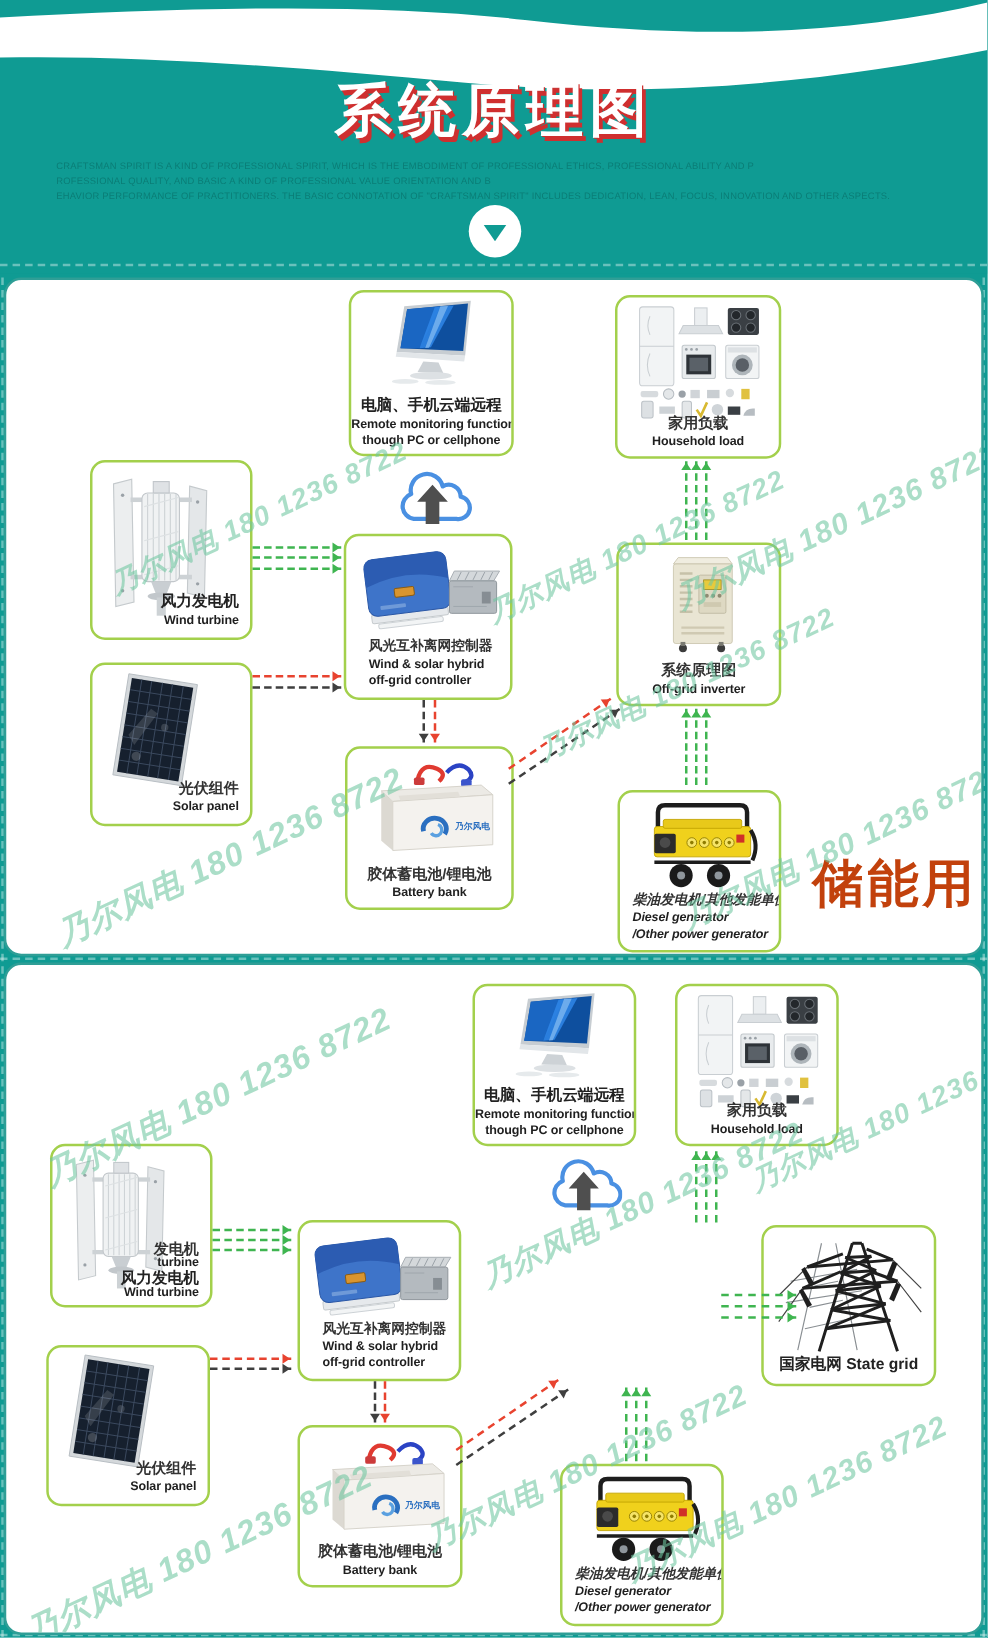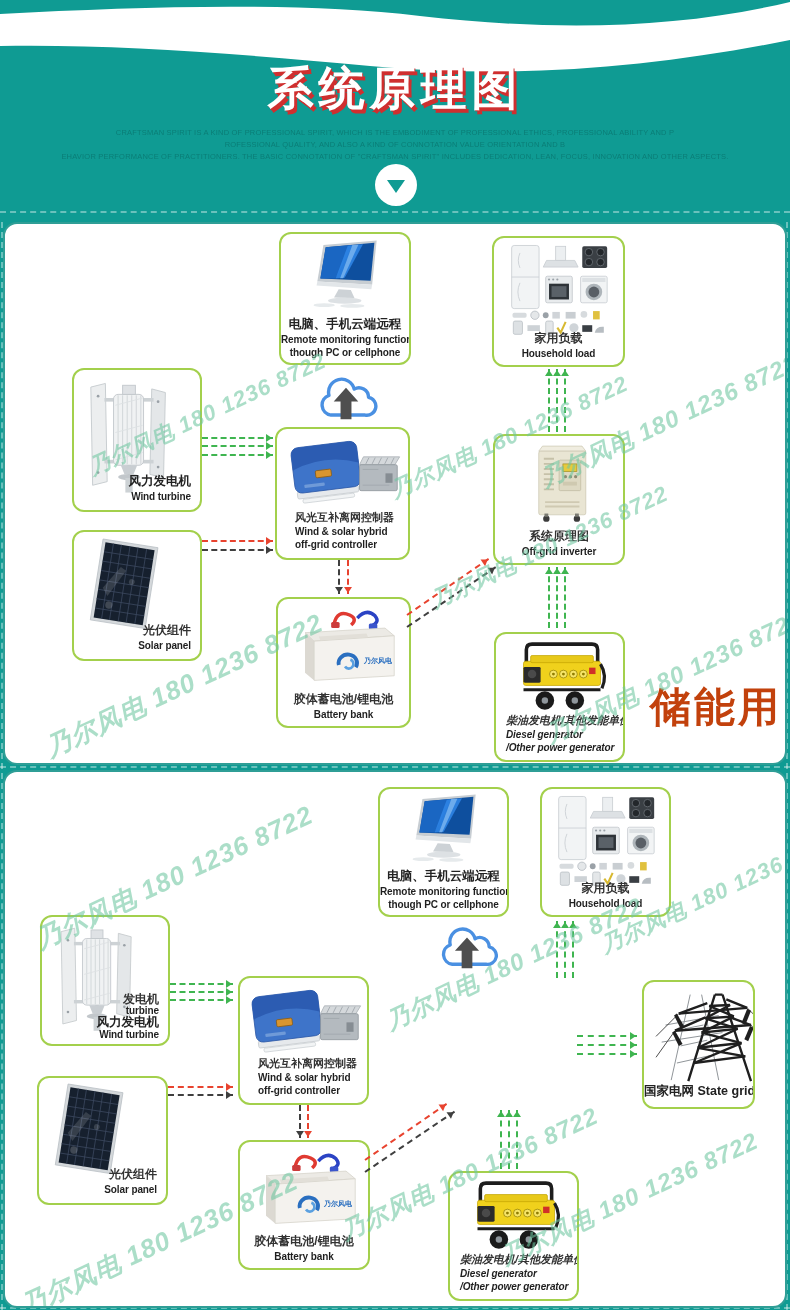--- a/index.html
+++ b/index.html
@@ -5,21 +5,21 @@
   html,body{margin:0;padding:0;}
   body{font-family:"Liberation Sans","DejaVu Sans",sans-serif;}
   .page{position:relative;width:790px;height:1310px;background:#0f9b93;overflow:hidden;}
 
   
   .header{position:absolute;left:0;top:0;width:790px;height:219px;background:#0f9b93;}
   .wave{position:absolute;left:0;top:0;}
   .main-title{position:absolute;left:0;top:58px;width:100%;text-align:center;
     font-size:46px;font-weight:700;letter-spacing:5px;color:#ffffff;
     text-shadow:3px 4px 0 #cf2f2f,1px 1px 0 #cf2f2f;}
-  .subtitle{position:absolute;left:45px;top:127px;width:700px;text-align:center;
+  .subtitle{position:absolute;left:45px;top:127px;width:700px;
     font-size:7.5px;line-height:1.6;color:#0a7a73;opacity:.9;letter-spacing:.2px;}
   .badge{position:absolute;left:374px;top:163px;width:44px;height:44px;}
   .dash-h{position:absolute;left:0;right:0;height:0;border-top:2px dashed rgba(255,255,255,.38);}
   .dash-v{position:absolute;width:0;border-left:2px dashed rgba(255,255,255,.38);top:222px;height:1088px;}
 
   
   .panel{position:absolute;left:3px;width:784px;background:#ffffff;border:2px solid #2f9e96;
     border-radius:14px;overflow:hidden;box-sizing:border-box;}
   .p1{top:222px;height:543px;}
   .p2{top:770px;height:538px;}
@@ -256,21 +256,21 @@
 
 <div class="page">
 
   <div class="header">
     <svg class="wave" width="790" height="82" viewBox="0 0 790 82" preserveAspectRatio="none">
       <path d="M0,14 C150,6 300,2 420,16 C560,32 680,28 790,2 L790,40 C660,66 520,80 370,66 C230,53 110,44 0,46 Z" fill="#ffffff"></path>
     </svg>
     <div class="main-title">系统原理图</div>
     <div class="subtitle">
       <div>CRAFTSMAN SPIRIT IS A KIND OF PROFESSIONAL SPIRIT, WHICH IS THE EMBODIMENT OF PROFESSIONAL ETHICS, PROFESSIONAL ABILITY AND P</div>
-      <div>ROFESSIONAL QUALITY, AND ALSO A KIND OF CONNOTATION VALUE ORIENTATION AND B</div>
+      <div>ROFESSIONAL QUALITY, AND BASIC A KIND OF PROFESSIONAL VALUE ORIENTATION AND B</div>
       <div>EHAVIOR PERFORMANCE OF PRACTITIONERS. THE BASIC CONNOTATION OF "CRAFTSMAN SPIRIT" INCLUDES DEDICATION, LEAN, FOCUS, INNOVATION AND OTHER ASPECTS.</div>
     </div>
     <svg class="badge" viewBox="0 0 44 44">
       <ellipse cx="22" cy="22" rx="21" ry="21" fill="#ffffff"></ellipse>
       <polygon points="13,17 31,17 22,30" fill="#0f9b93"></polygon>
     </svg>
     <div class="dash-h" style="bottom:6px"></div>
   </div>
 
   <div class="dash-h" style="top:766px"></div>
@@ -434,21 +434,21 @@
           <use href="#sym-controller"></use>
         </svg>
       <div class="lbl left" style="bottom:6px">
         <div class="cn mini">风光互补离网控制器</div>
         <div class="en">Wind &amp; solar hybrid</div>
         <div class="en">off-grid controller</div>
       </div>
     </div>
 
 
-    <div class="node" style="left:637px;top:208px;width:113px;height:129px">
+    <div class="node" style="left:604px;top:208px;width:140px;height:129px">
       <svg class="ic" style="left:8px;top:5px;width:122px;height:95px">
           <use href="#sym-tower"></use>
         </svg>
       <div class="lbl" style="bottom:8px">
         <div class="cn big">国家电网 State grid</div>
       </div>
     </div>
 
     <div class="node" style="left:32px;top:304px;width:131px;height:129px">
       <svg class="ic" style="left:6px;top:4px;width:88px;height:95px">

